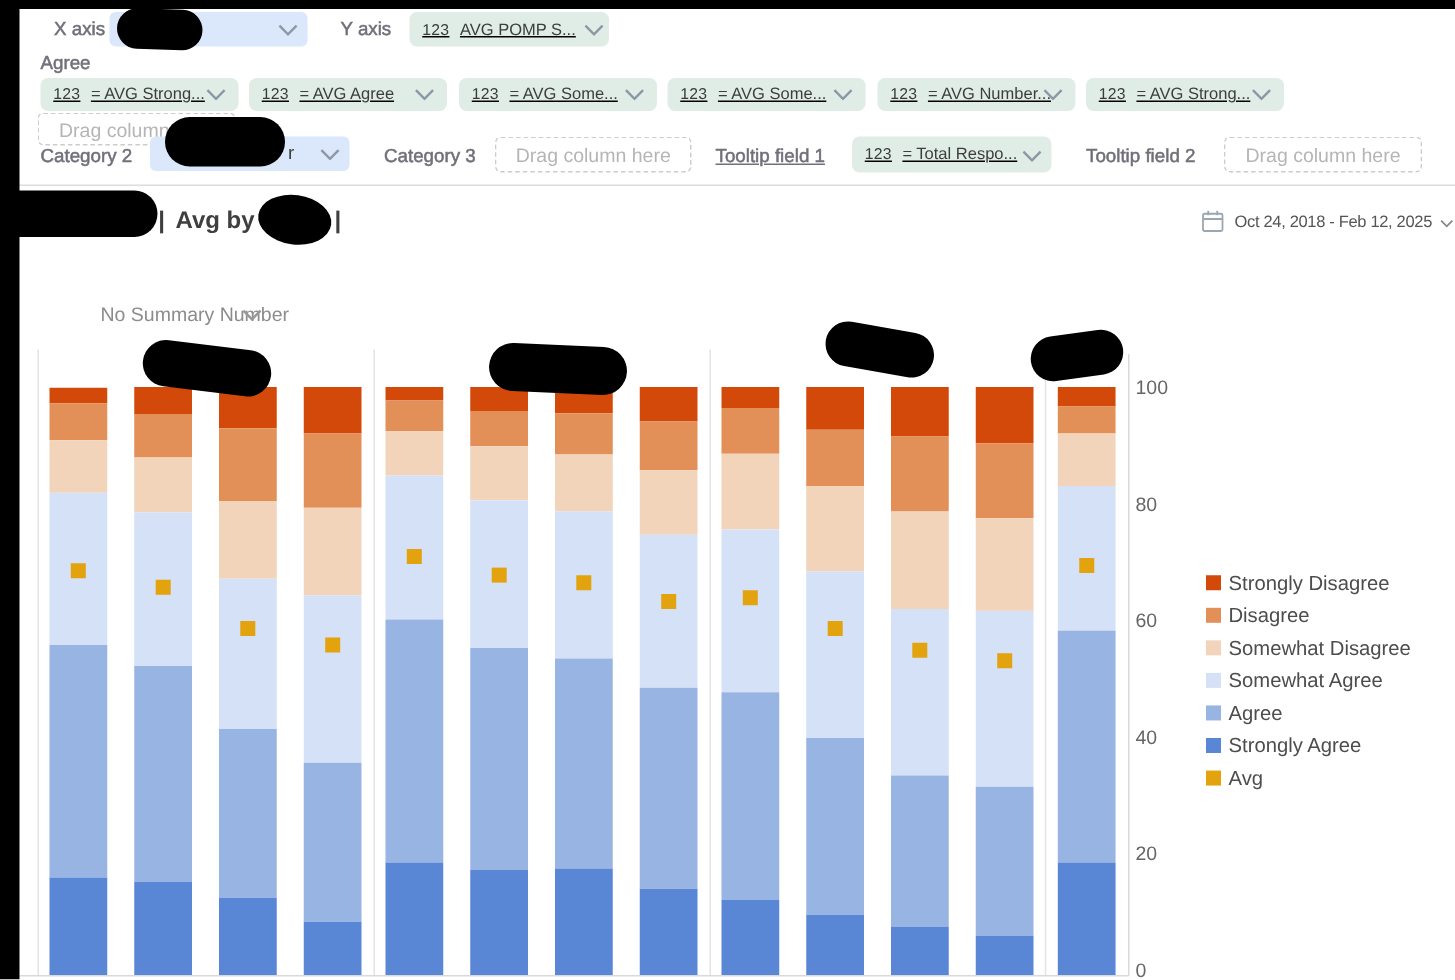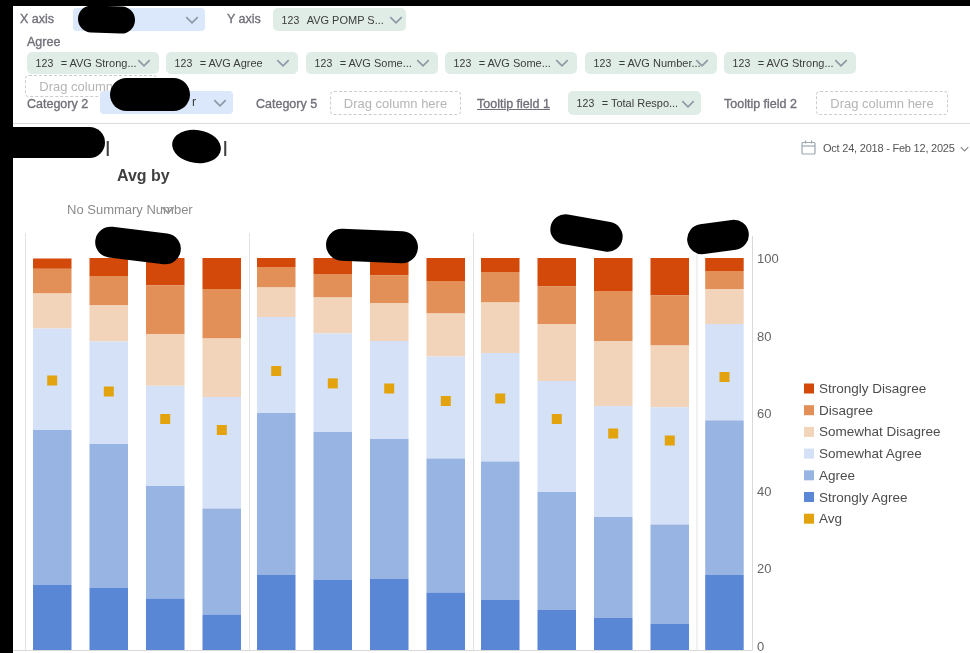--- a/index.html
+++ b/index.html
@@ -1,32 +1,32 @@
 <!DOCTYPE html>
 <html><head>
 <meta charset="utf-8">
 <style>
   html,body{margin:0;padding:0;}
   body{width:970px;height:653px;position:relative;overflow:hidden;background:#ffffff;
        font-family:"Liberation Sans",sans-serif;}
   .abs{position:absolute;}
   .lbl{position:absolute;font-size:12.5px;color:#70707a;-webkit-text-stroke:0.35px #70707a;white-space:nowrap;}
-  .chip{position:absolute;background:#dfede6;border-radius:5px;display:flex;align-items:center;white-space:nowrap;}
+  .chip{position:absolute;background:#dfede6;border-radius:5px;display:flex;align-items:center;white-space:nowrap;text-decoration:underline;}
   .chip .n{font-size:10.5px;color:#3a3a3a;letter-spacing:0.2px;margin-left:8.5px;}
   .chip .t{font-size:11px;color:#3d3d3d;margin-left:7px;}
   .bluedd{position:absolute;background:#dbe7fa;border-radius:4px;}
   .dashbox{position:absolute;border:1px dashed #cccccc;border-radius:4px;box-sizing:border-box;
            display:flex;align-items:center;justify-content:center;font-size:13px;color:#b5b5b5;white-space:nowrap;}
   .chev{position:absolute;width:14px;height:8px;}
   .blob{position:absolute;background:#000;}
 </style>
 </head>
 <body>
 
-<div class="lbl" style="left:20px;top:12px;">X axis</div>
+<div class="lbl" style="left:36px;top:12px;">X axis</div>
 <div class="bluedd" style="left:73px;top:8px;width:132px;height:23px;"></div>
 <svg class="chev" style="left:185px;top:15.5px;" viewBox="0 0 12 7">
     <path d="M1 1 L6 6 L11 1" stroke="#8b98a4" stroke-width="1.4" fill="none"></path>
   </svg>
 <div class="lbl" style="left:227px;top:12px;text-align:center;">Y axis</div>
 <div class="chip" style="left:273px;top:8px;width:133px;height:23px;">
     <span class="n">123</span>
     <span class="t">AVG POMP S...</span>
   </div>
 <svg class="chev" style="left:389px;top:15.5px;" viewBox="0 0 12 7">
@@ -75,35 +75,35 @@
 <svg class="chev" style="left:834px;top:59px;" viewBox="0 0 12 7">
     <path d="M1 1 L6 6 L11 1" stroke="#8b98a4" stroke-width="1.4" fill="none"></path>
   </svg>
 <div class="dashbox" style="left:25px;top:75px;width:132px;height:22px;">Drag column here</div>
 <div class="lbl" style="left:27px;top:97px;">Category 2</div>
 <div class="bluedd" style="left:100px;top:91px;width:133px;height:23px;"></div>
 <span style="position:absolute;left:192px;top:95px;font-size:12.5px;color:#3d3d3d;">r</span>
 <svg class="chev" style="left:213px;top:98.5px;" viewBox="0 0 12 7">
     <path d="M1 1 L6 6 L11 1" stroke="#8b98a4" stroke-width="1.4" fill="none"></path>
   </svg>
-<div class="lbl" style="left:256px;top:97px;">Category 5</div>
+<div class="lbl" style="left:256px;top:97px;">Category 3</div>
 <div class="dashbox" style="left:330px;top:91px;width:131px;height:24px;">Drag column here</div>
 <div class="lbl" style="left:477px;top:97px;text-decoration:underline;">Tooltip field 1</div>
 <div class="chip" style="left:568px;top:91px;width:133px;height:24px;">
     <span class="n">123</span>
     <span class="t">= Total Respo...</span>
   </div>
 <svg class="chev" style="left:681px;top:99.5px;" viewBox="0 0 12 7">
     <path d="M1 1 L6 6 L11 1" stroke="#8b98a4" stroke-width="1.4" fill="none"></path>
   </svg>
 <div class="lbl" style="left:724px;top:97px;">Tooltip field 2</div>
 <div class="dashbox" style="left:816px;top:91px;width:132px;height:24px;">Drag column here</div>
 <div class="abs" style="left:12px;top:123px;width:958px;height:1px;background:#dcdcdc;"></div>
 <div class="abs" style="left:105.5px;top:139px;font-size:16px;font-weight:bold;color:#3f3f3f;white-space:nowrap;">|</div>
-<div class="abs" style="left:117px;top:139px;font-size:16px;font-weight:bold;color:#3f3f3f;white-space:nowrap;margin-top:28px;">Avg by</div>
+<div class="abs" style="left:117px;top:139px;font-size:16px;font-weight:bold;color:#3f3f3f;white-space:nowrap;">Avg by</div>
 <div class="abs" style="left:223px;top:139px;font-size:16px;font-weight:bold;color:#3f3f3f;">|</div>
 <svg class="abs" style="left:801px;top:140px;" width="15" height="15" viewBox="0 0 15 15">
     <rect x="1" y="2.5" width="13" height="11.5" rx="1" fill="none" stroke="#9aa6b0" stroke-width="1.2"></rect>
     <line x1="1" y1="6" x2="14" y2="6" stroke="#9aa6b0" stroke-width="1.2"></line>
     <line x1="4.5" y1="0.5" x2="4.5" y2="3.5" stroke="#9aa6b0" stroke-width="1.2"></line>
     <line x1="10.5" y1="0.5" x2="10.5" y2="3.5" stroke="#9aa6b0" stroke-width="1.2"></line>
   </svg>
 <div class="abs" style="left:823px;top:141.5px;font-size:11px;letter-spacing:-0.22px;color:#555;white-space:nowrap;">Oct 24, 2018 - Feb 12, 2025</div>
 <svg class="chev" style="left:960px;top:146px;width:9px;height:6px;" viewBox="0 0 12 7">
     <path d="M1 1 L6 6 L11 1" stroke="#888" stroke-width="1.6" fill="none"></path>

